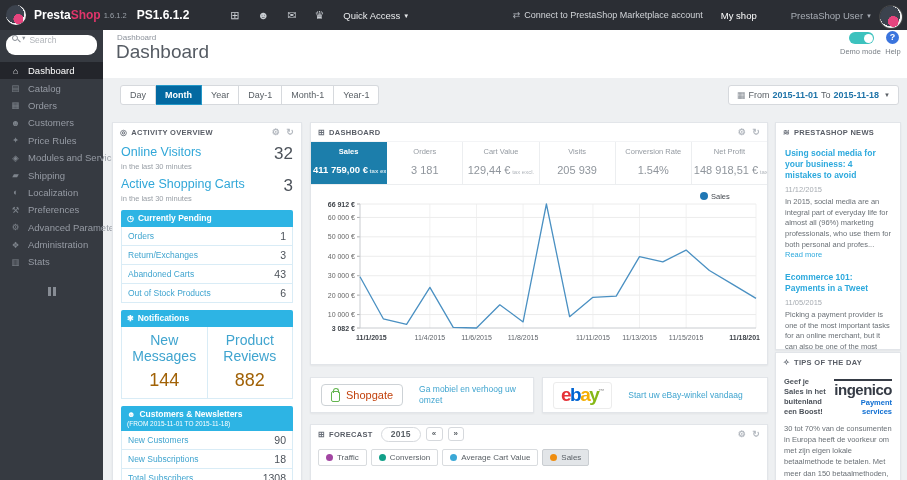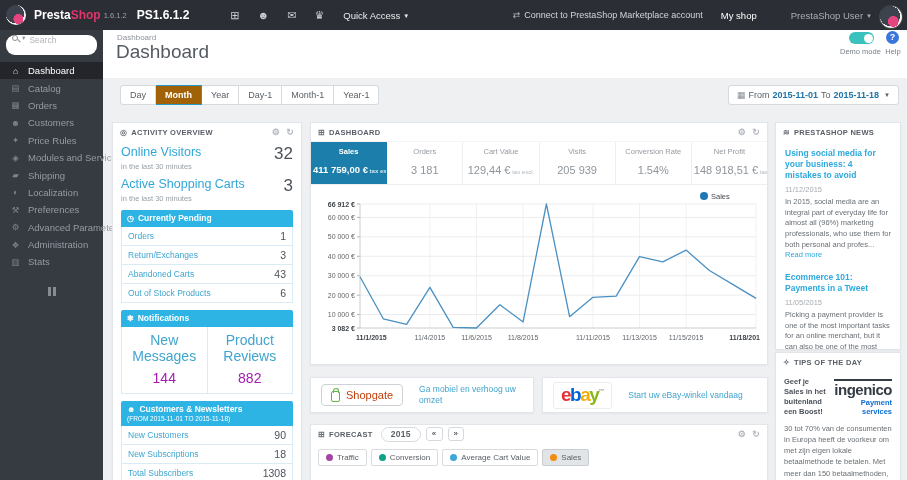--- a/index.html
+++ b/index.html
@@ -50,21 +50,21 @@
   .demo-toggle::after{content:"";position:absolute;right:1.5px;top:1.5px;width:9px;height:9px;border-radius:50%;background:#fff}
   .demo-label{position:absolute;left:840px;top:47px;font-size:7.5px;color:#7a8087;width:44px;text-align:left}
   .help-btn{position:absolute;left:886px;top:31px;width:13px;height:13px;border-radius:50%;background:#3a74dd;color:#fff;font-size:9px;font-weight:bold;text-align:center;line-height:13px;cursor:pointer}
   .help-label{position:absolute;left:884px;top:47px;font-size:7.5px;color:#7a8087;width:18px;text-align:center}
 
   
   .range-group{position:absolute;left:120px;top:85px;display:flex}
   .range-btn{height:20px;padding:0 9px;background:#fff;border:1px solid #d6d9dd;border-left:none;font-size:9px;color:#5a6066;line-height:18px;cursor:pointer}
   .range-btn:first-child{border-left:1px solid #d6d9dd;border-radius:3px 0 0 3px}
   .range-btn:last-child{border-radius:0 3px 3px 0}
-  .range-btn.active{background:#a16207;border-color:#2498c8;color:#fff;font-weight:bold}
+  .range-btn.active{background:#0369a1;border-color:#2498c8;color:#fff;font-weight:bold}
   .datepicker{position:absolute;right:8px;top:85px;height:20px;background:#fff;border:1px solid #d6d9dd;border-radius:3px;display:flex;align-items:center;padding:0 8px;font-size:9px;color:#5a6066;gap:3px;cursor:pointer}
   .cal-icon{font-size:9px;color:#8a9097}
   .date-val{font-weight:bold;color:#1e73a8}
   .dp-caret{font-size:6px;color:#5a6066;margin-left:2px}
 
   
   .panel{position:absolute;background:#fff;border:1px solid #e2e5e9;box-shadow:0 1px 2px rgba(0,0,0,.05)}
   .phead{height:18px;display:flex;align-items:center;padding:0 7px;font-size:7.5px;font-weight:bold;color:#585d66;letter-spacing:.3px;white-space:nowrap}
   .picon{margin-right:4px;color:#6a707a;font-size:8px}
   .ptools{margin-left:auto;display:flex;gap:6px;color:#b3b8bf;font-size:9px}
@@ -80,21 +80,21 @@
   .sec-bar{background:#2db4e4;color:#fff;font-size:8.5px;font-weight:bold;padding:3px 6px;border-radius:2px 2px 0 0;margin-top:7px;line-height:1.25}
   .sec-bar .sub{display:block;font-size:6.5px;font-weight:normal}
   .sicon{margin-right:4px;font-size:8px}
   .arow{display:flex;justify-content:space-between;align-items:center;border:1px solid #d9ecf6;border-top:none;padding:4px 6px;height:19px}
   .alab{color:#3fa4cf;font-size:8.5px;cursor:pointer}
   .aval{color:#4c525a;font-size:10.5px}
   .notif-grid{display:flex;border:1px solid #d9ecf6;border-top:none}
   .ncell{flex:1;text-align:center;padding:5px 2px 7px}
   .ncell + .ncell{border-left:1px solid #d9ecf6}
   .nlab{font-size:14px;color:#3fa4cf;margin-bottom:6px;cursor:pointer}
-  .nval{font-size:14px;color:#a21caf}
+  .nval{font-size:18px;color:#a16207}
 
   
   .dashpanel{left:310px;top:122px;width:458px;height:243px;overflow:hidden}
   .kpis{display:flex;border-bottom:1px solid #eceef0;border-top:1px solid #f3f4f6}
   .kpi{flex:1;text-align:center;padding:5px 2px 8px;border-right:1px solid #eceef0;cursor:pointer;overflow:hidden}
   .kpi:last-child{border-right:none}
   .kpi-label{font-size:7.5px;color:#959ba2;margin-bottom:8px;white-space:nowrap}
   .kpi-value{font-size:11px;color:#8f959c;white-space:nowrap}
   .kpi-note{font-size:6px;color:#b2b7bd}
   .kpi-active{background:#1c7eab;border-color:#1c7eab}

